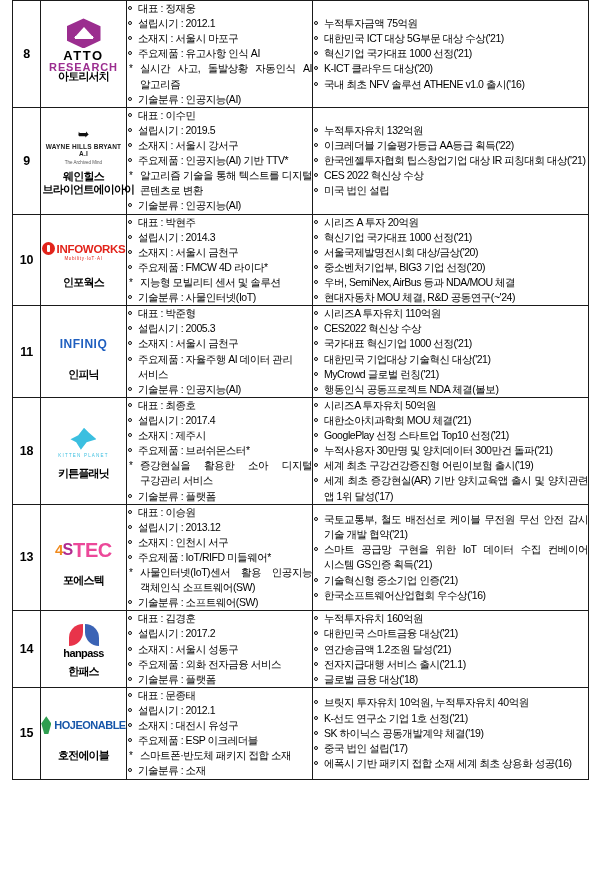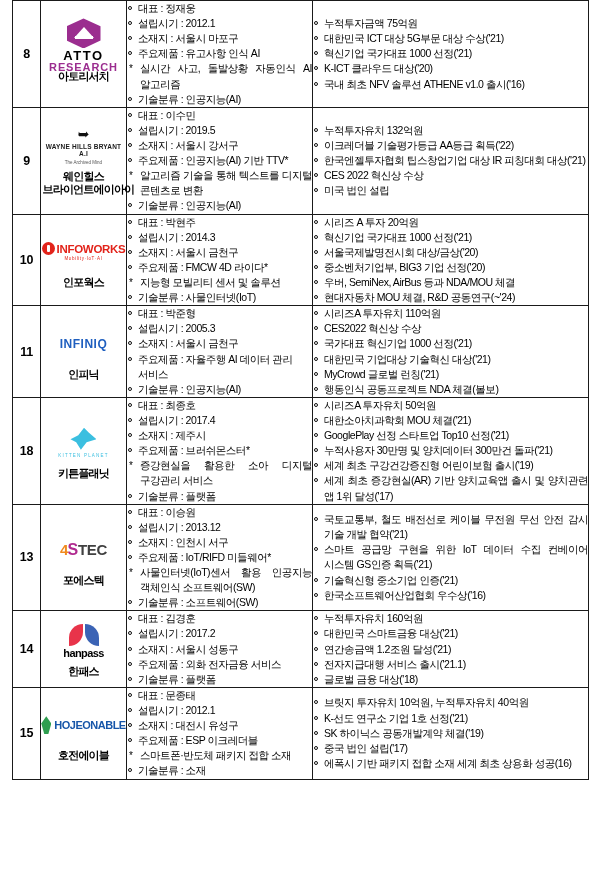--- a/index.html
+++ b/index.html
@@ -194,21 +194,21 @@
 
   .stec-art { display: flex; align-items: center; justify-content: center; }
   .stec-4 {
     font-size: 15px; font-weight: bold; color: #f08a1d; line-height: 1;
   }
   .stec-s {
     font-size: 16px; font-weight: bold; color: #b02a8f; line-height: 1;
     margin-left: -1px;
   }
   .stec-tec {
-    font-size: 15px; font-weight: bold; color: #404040; line-height: 1;
+    font-size: 20px; font-weight: bold; color: #ec4899; line-height: 1;
     letter-spacing: -0.4px;
   }
 
   .hanpass-mark {
     width: 30px; height: 22px; position: relative;
     margin: 0 auto 2px;
   }
   .hanpass-mark .hp-l, .hanpass-mark .hp-r {
     position: absolute; top: 0; width: 14px; height: 22px;
   }

